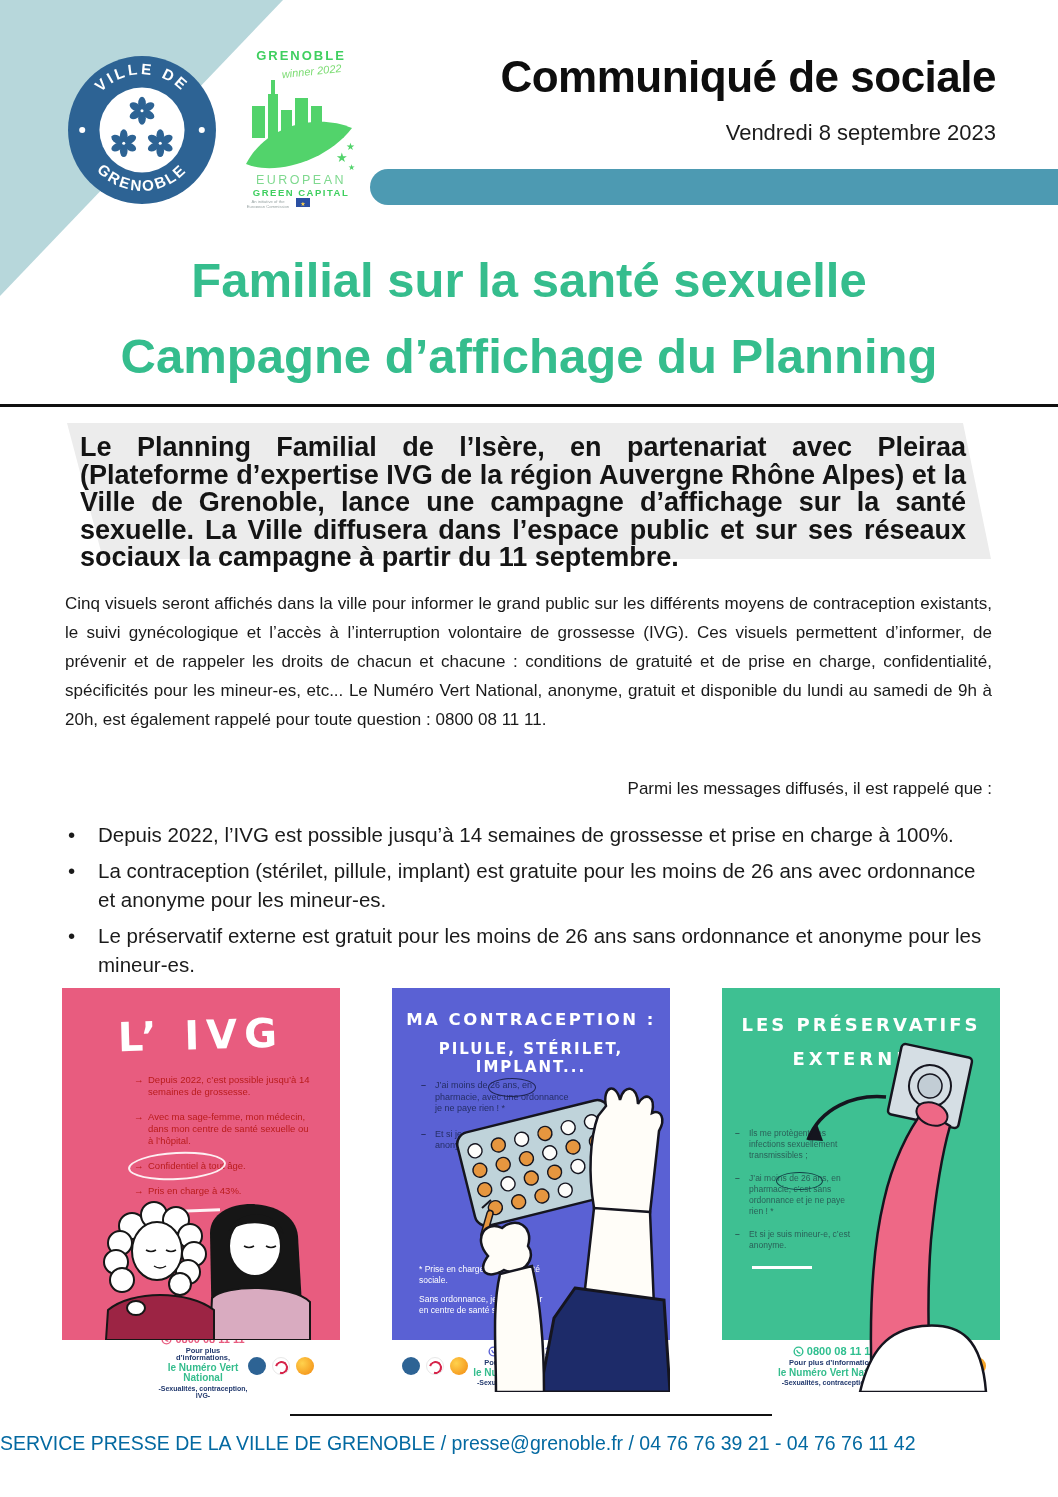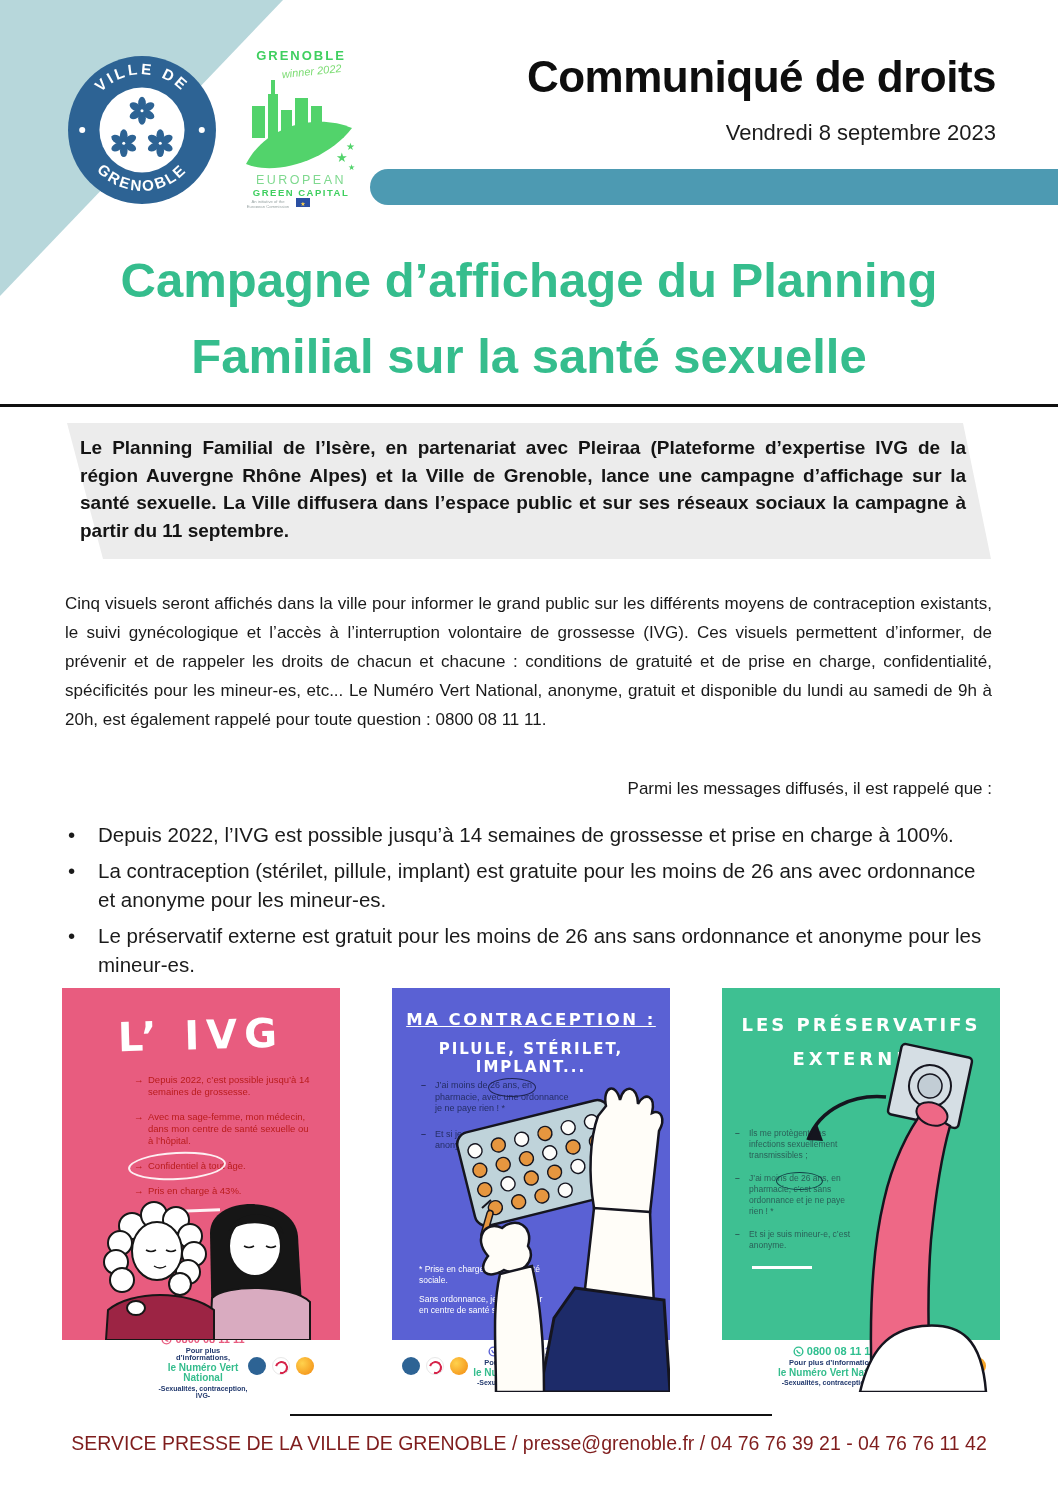--- a/index.html
+++ b/index.html
@@ -19,21 +19,21 @@
 
   
   .main-title{position:absolute;top:242px;left:0;width:100%;text-align:center;
               color:#35bd8d;font-size:49px;font-weight:bold;line-height:76px;}
   .rule{position:absolute;top:404px;left:0;width:100%;height:3px;background:#101010;}
 
   
   .lead{position:absolute;top:423px;left:61px;width:932px;height:136px;}
   .lead-bg{position:absolute;inset:0;background:#ececec;
            clip-path:polygon(6px 0,902px 0,930px 100%,42px 100%);}
-  .lead-text{position:absolute;left:19px;top:11px;width:886px;font-size:19px;
+  .lead-text{position:absolute;left:19px;top:11px;width:886px;font-size:27px;
              font-weight:bold;line-height:27.5px;text-align:justify;color:#141414;}
 
   
   .para{position:absolute;left:65px;width:927px;font-size:17px;line-height:29px;}
   #para1{top:589px;text-align:justify;}
   #para2{top:774px;text-align:right;}
   .bullets{position:absolute;left:65px;top:820px;width:927px;}
   .bullets .li{position:relative;padding-left:33px;font-size:20.5px;line-height:29px;margin-bottom:7px;}
   .bullets .li::before{content:"•";position:absolute;left:3px;}
 
@@ -41,21 +41,21 @@
   .poster{position:absolute;top:988px;width:278px;height:404px;}
   #poster1{left:62px;} #poster2{left:392px;} #poster3{left:722px;}
   .p-color{position:absolute;top:0;left:0;right:0;height:352px;z-index:0;}
   .p1 .p-color{background:#e85c7f;} .p2 .p-color{background:#5a61d4;} .p3 .p-color{background:#3ec092;}
   .p-illu{position:absolute;z-index:3;pointer-events:none;}
   .hand{font-family:"DejaVu Sans",sans-serif;}
 
   .p1 .p-title{position:absolute;top:24px;left:0;width:100%;text-align:center;color:#fff;
                font-size:40px;font-weight:bold;letter-spacing:7px;transform:rotate(-1.5deg);z-index:2;}
   .p-title2{position:absolute;left:0;width:100%;text-align:center;color:#fff;font-weight:bold;z-index:2;}
-  .p2 .t1{top:22px;font-size:16.5px;letter-spacing:2.5px;text-decoration:underline;}
+  .p2 .t1{top:22px;font-size:16.5px;letter-spacing:2.5px;}
   .p2 .t2{top:52px;font-size:15px;letter-spacing:2px;}
   .p3 .t1{top:26px;font-size:18px;letter-spacing:3px;}
   .p3 .t2{top:60px;font-size:18px;letter-spacing:4px;}
 
   .p-list{position:absolute;z-index:2;}
   .p-item{position:relative;padding-left:14px;}
   .p-item::before{position:absolute;left:0;top:0;}
   .p1 .p-list{top:86px;left:72px;width:178px;color:#b91c1c;}
   .p1 .p-item{font-size:9.5px;line-height:12px;margin-bottom:13px;}
   .p1 .p-item::before{content:"→";}
@@ -93,21 +93,21 @@
   .logo-pf{background:#fff;border:1px solid #e8e8e8;box-sizing:border-box;}
   .logo-pf::before{content:"";display:block;width:9px;height:9px;margin:3px auto 0;
       border:2px solid #d6244a;border-radius:50%;border-left-color:transparent;transform:rotate(-30deg);}
   .logo-orange{background:radial-gradient(circle at 35% 35%,#ffd24d,#f2880f);}
   .p1 .band{padding:0 26px 0 96px;justify-content:space-between;}
   .p2 .band{padding:0 84px 0 10px;justify-content:space-between;}
   .p3 .band{padding:0 14px 0 56px;justify-content:space-between;}
 
   
   .f-line{position:absolute;top:1414px;left:290px;width:482px;height:2px;background:#111;}
-  .f-text{position:absolute;top:1432px;left:0;width:100%;text-align:center;font-size:19.5px;color:#7f1d1d;}
+  .f-text{position:absolute;top:1432px;left:0;width:100%;text-align:left;font-size:19.5px;color:#0369a1;}
 </style>
 </head>
 <body>
 
 <div class="page">
 
   <div class="corner-tri"></div>
 
   <svg class="logo-ville" viewBox="0 0 150 150">
     <defs>
@@ -158,27 +158,27 @@
       <text x="108" y="124" font-size="8">★</text>
     </g>
     <text x="61" y="138" text-anchor="middle" font-size="12.5" fill="#7fd98f" letter-spacing="2.5">EUROPEAN</text>
     <text x="61" y="150" text-anchor="middle" font-size="9.5" font-weight="bold" fill="#3fcf5f" letter-spacing="1.5">GREEN CAPITAL</text>
     <text x="28" y="157" text-anchor="middle" font-size="4.2" fill="#9aa5a5">An initiative of the</text>
     <text x="28" y="161.5" text-anchor="middle" font-size="4.2" fill="#9aa5a5">European Commission</text>
     <rect x="56" y="152" width="14" height="9" fill="#2a4fa2"></rect>
     <text x="63" y="159.5" text-anchor="middle" font-size="6" fill="#ffd34d">★</text>
   </svg>
 
-  <div class="press-title">Communiqué de droits</div>
+  <div class="press-title">Communiqué de sociale</div>
   <div class="press-date">Vendredi 8 septembre 2023</div>
   <div class="teal-bar"></div>
 
   <div class="main-title">
+    <div>Familial sur la santé sexuelle</div>
     <div>Campagne d’affichage du Planning</div>
-    <div>Familial sur la santé sexuelle</div>
   </div>
   <div class="rule"></div>
 
   <div class="lead">
     <div class="lead-bg"></div>
     <div class="lead-text">Le Planning Familial de l’Isère, en partenariat avec Pleiraa (Plateforme d’expertise IVG de la région Auvergne Rhône Alpes) et la Ville de Grenoble, lance une campagne d’affichage sur la santé sexuelle. La Ville diffusera dans l’espace public et sur ses réseaux sociaux la campagne à partir du 11 septembre.</div>
   </div>
 
   <div class="para" id="para1">Cinq visuels seront affichés dans la ville pour informer le grand public sur les différents moyens de contraception existants, le suivi gynécologique et l’accès à l’interruption volontaire de grossesse (IVG). Ces visuels permettent d’informer, de prévenir et de rappeler les droits de chacun et chacune : conditions de gratuité et de prise en charge, confidentialité, spécificités pour les mineur-es, etc... Le Numéro Vert National, anonyme, gratuit et disponible du lundi au samedi de 9h à 20h, est également rappelé pour toute question : 0800 08 11 11.</div>
   <div class="para" id="para2">Parmi les messages diffusés, il est rappelé que :</div>

